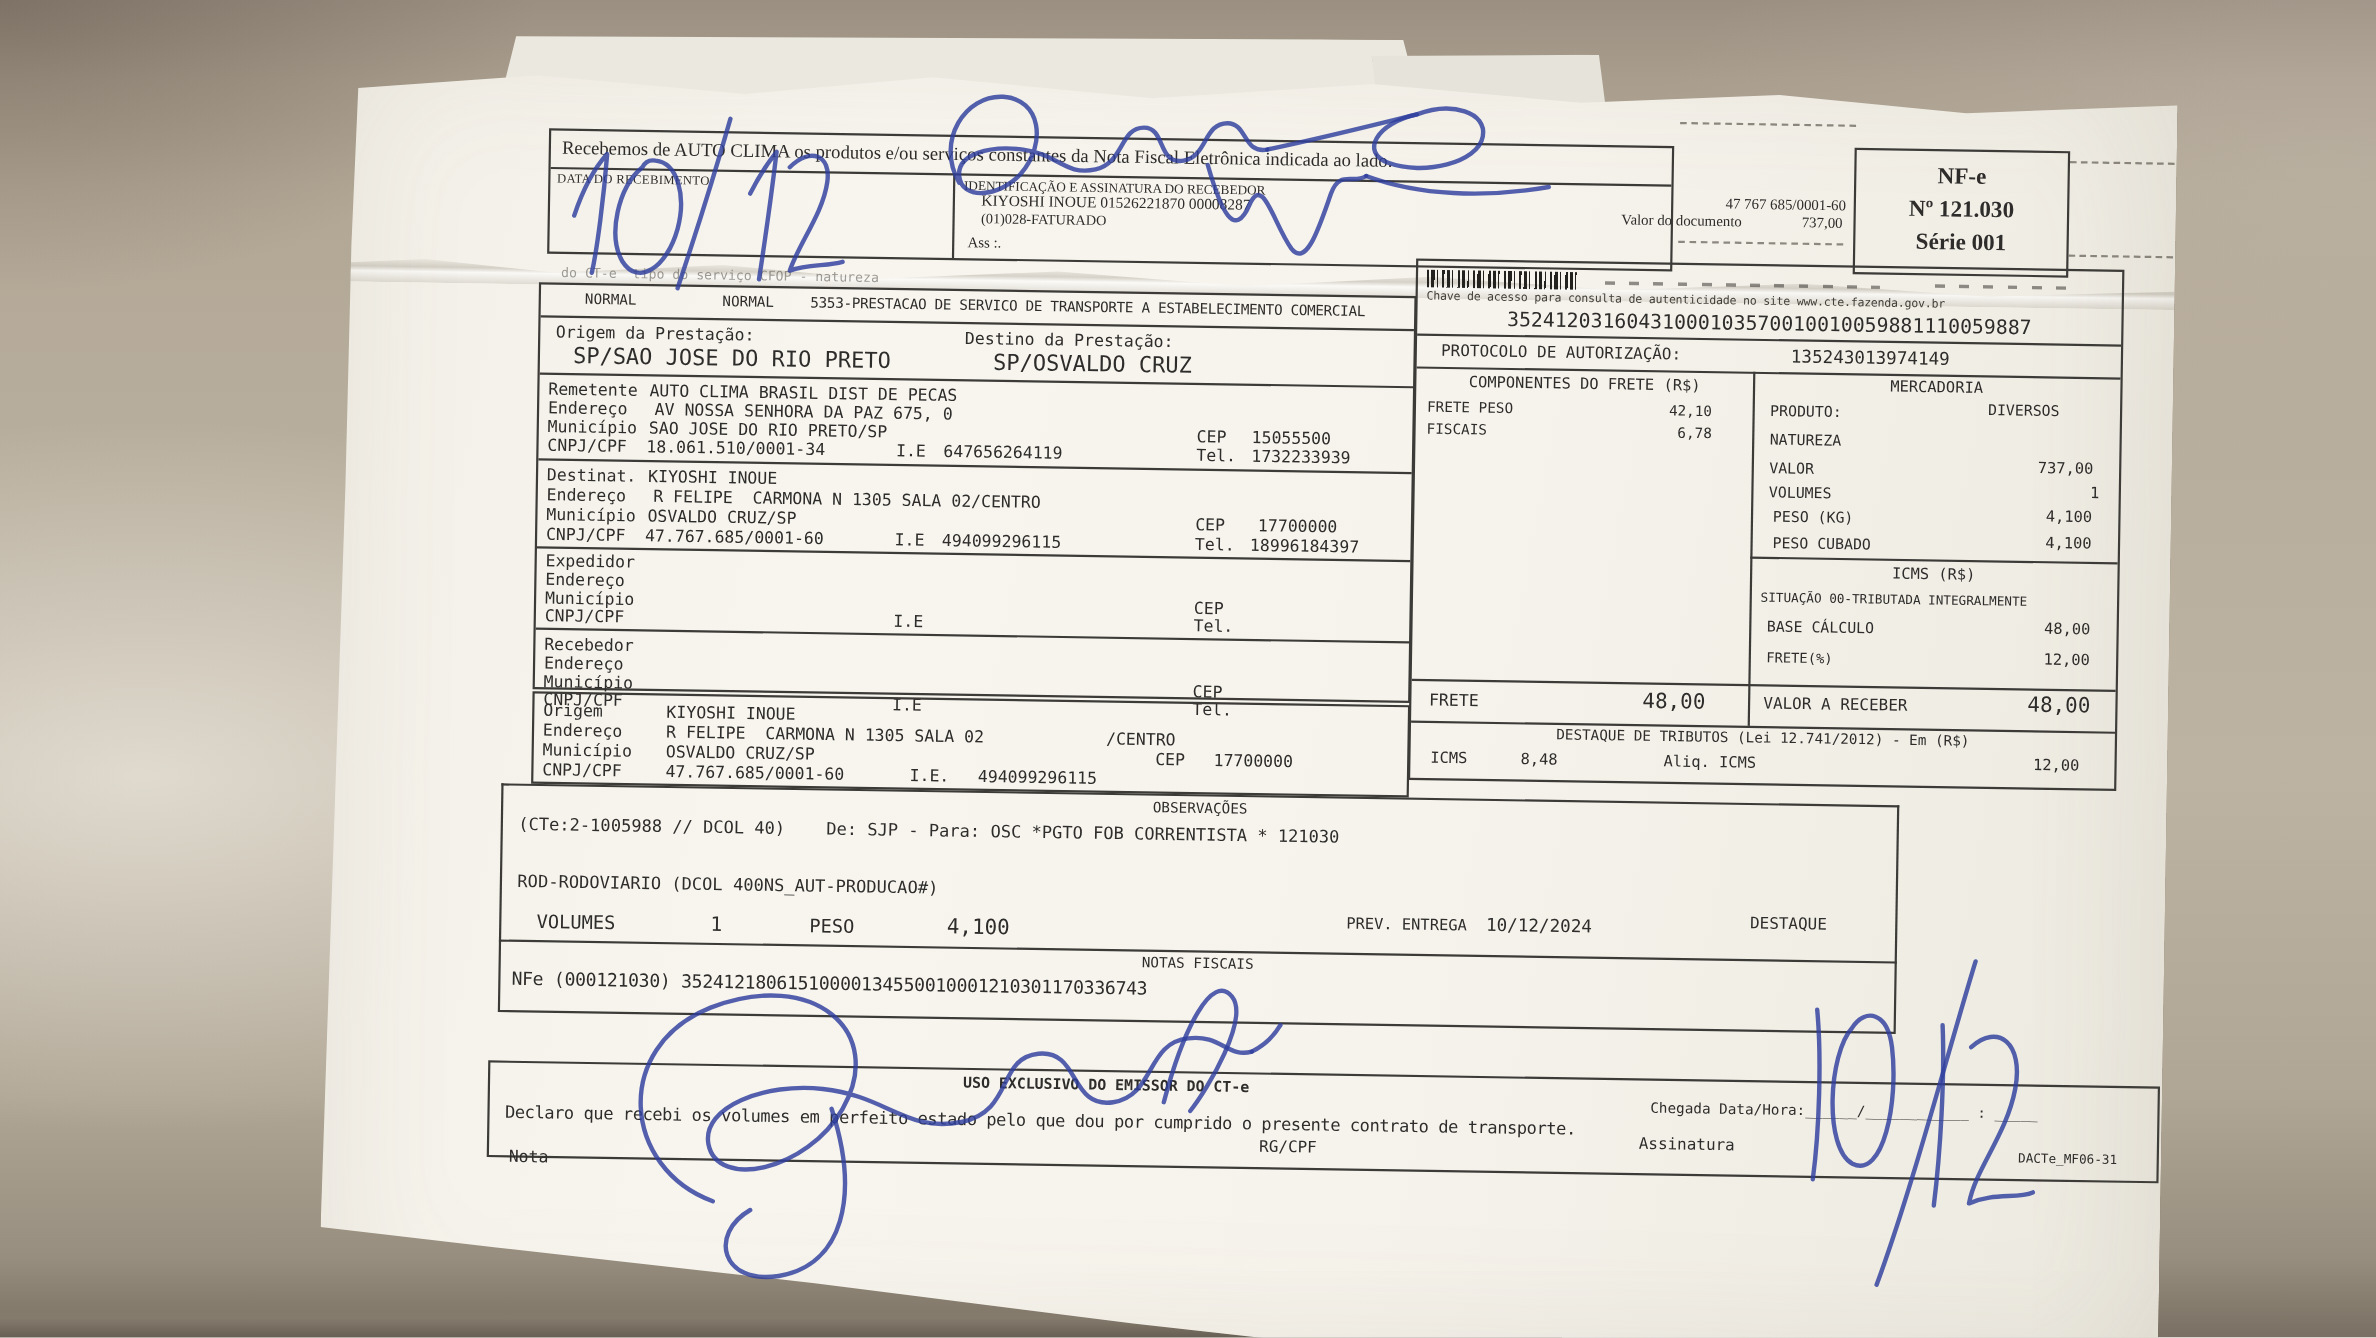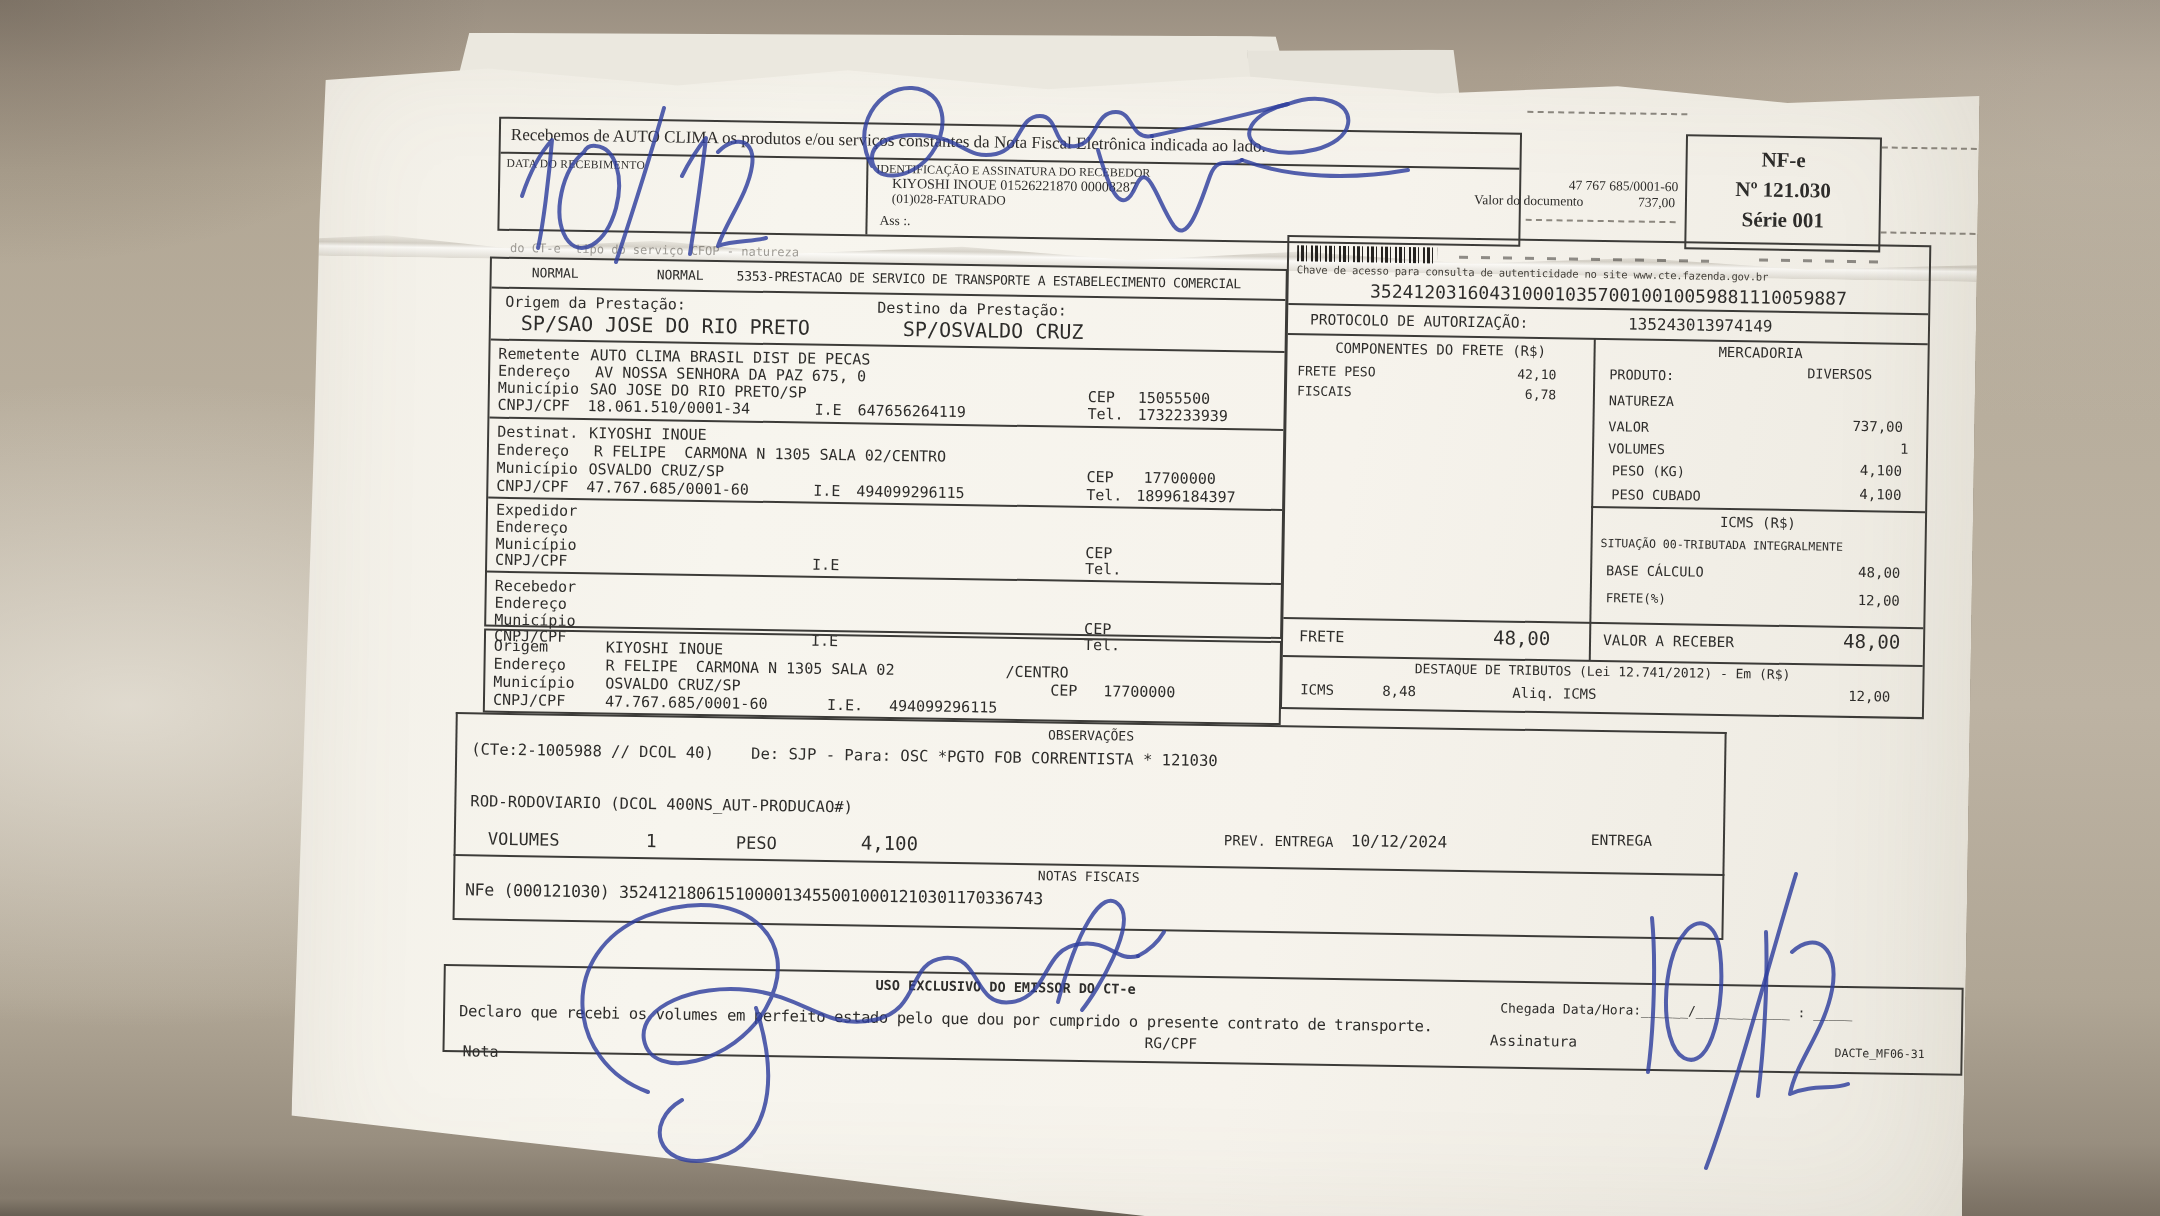--- a/index.html
+++ b/index.html
@@ -217,21 +217,21 @@
   <div class="box" style="left:178px;top:688px;width:1267px;height:142px;border-bottom:none;">
     <span class="t mono" style="left:0;right:0;top:4px;font-size:13px;text-align:center;">OBSERVAÇÕES</span>
     <span class="t mono" style="left:14px;top:26px;font-size:15.5px;">(CTe:2-1005988 // DCOL 40)    De: SJP - Para: OSC *PGTO FOB CORRENTISTA * 121030</span>
     <span class="t mono" style="left:14px;top:78px;font-size:15.5px;">ROD-RODOVIARIO (DCOL 400NS_AUT-PRODUCAO#)</span>
     <span class="t mono" style="left:32px;top:114px;font-size:17px;">VOLUMES</span>
     <span class="t mono" style="left:190px;top:113px;font-size:18px;">1</span>
     <span class="t mono" style="left:280px;top:114px;font-size:17px;">PESO</span>
     <span class="t mono" style="left:405px;top:111px;font-size:19px;">4,100</span>
     <span class="t mono" style="left:768px;top:106px;font-size:14px;">PREV. ENTREGA</span>
     <span class="t mono" style="left:895px;top:103px;font-size:16px;">10/12/2024</span>
-    <span class="t mono" style="left:1135px;top:100px;font-size:14.5px;">ENTREGA</span>
+    <span class="t mono" style="left:1135px;top:100px;font-size:14.5px;">DESTAQUE</span>
   </div>
 
   <div class="box" style="left:178px;top:830px;width:1267px;height:62px;">
     <span class="t mono" style="left:0;right:0;top:3px;font-size:13px;text-align:center;">NOTAS FISCAIS</span>
     <span class="t mono" style="left:10px;top:24px;font-size:16.5px;letter-spacing:-.3px;">NFe (000121030) 35241218061510000134550010001210301170336743</span>
   </div>
 
   <div class="box" style="left:170px;top:940px;width:1516px;height:84px;">
     <span class="t mono" style="left:430px;top:4px;font-size:13.5px;font-weight:bold;">USO EXCLUSIVO DO EMISSOR DO CT-e</span>
     <span class="t mono" style="left:1055px;top:18px;font-size:13px;">Chegada Data/Hora:______/____________ : _____</span>

